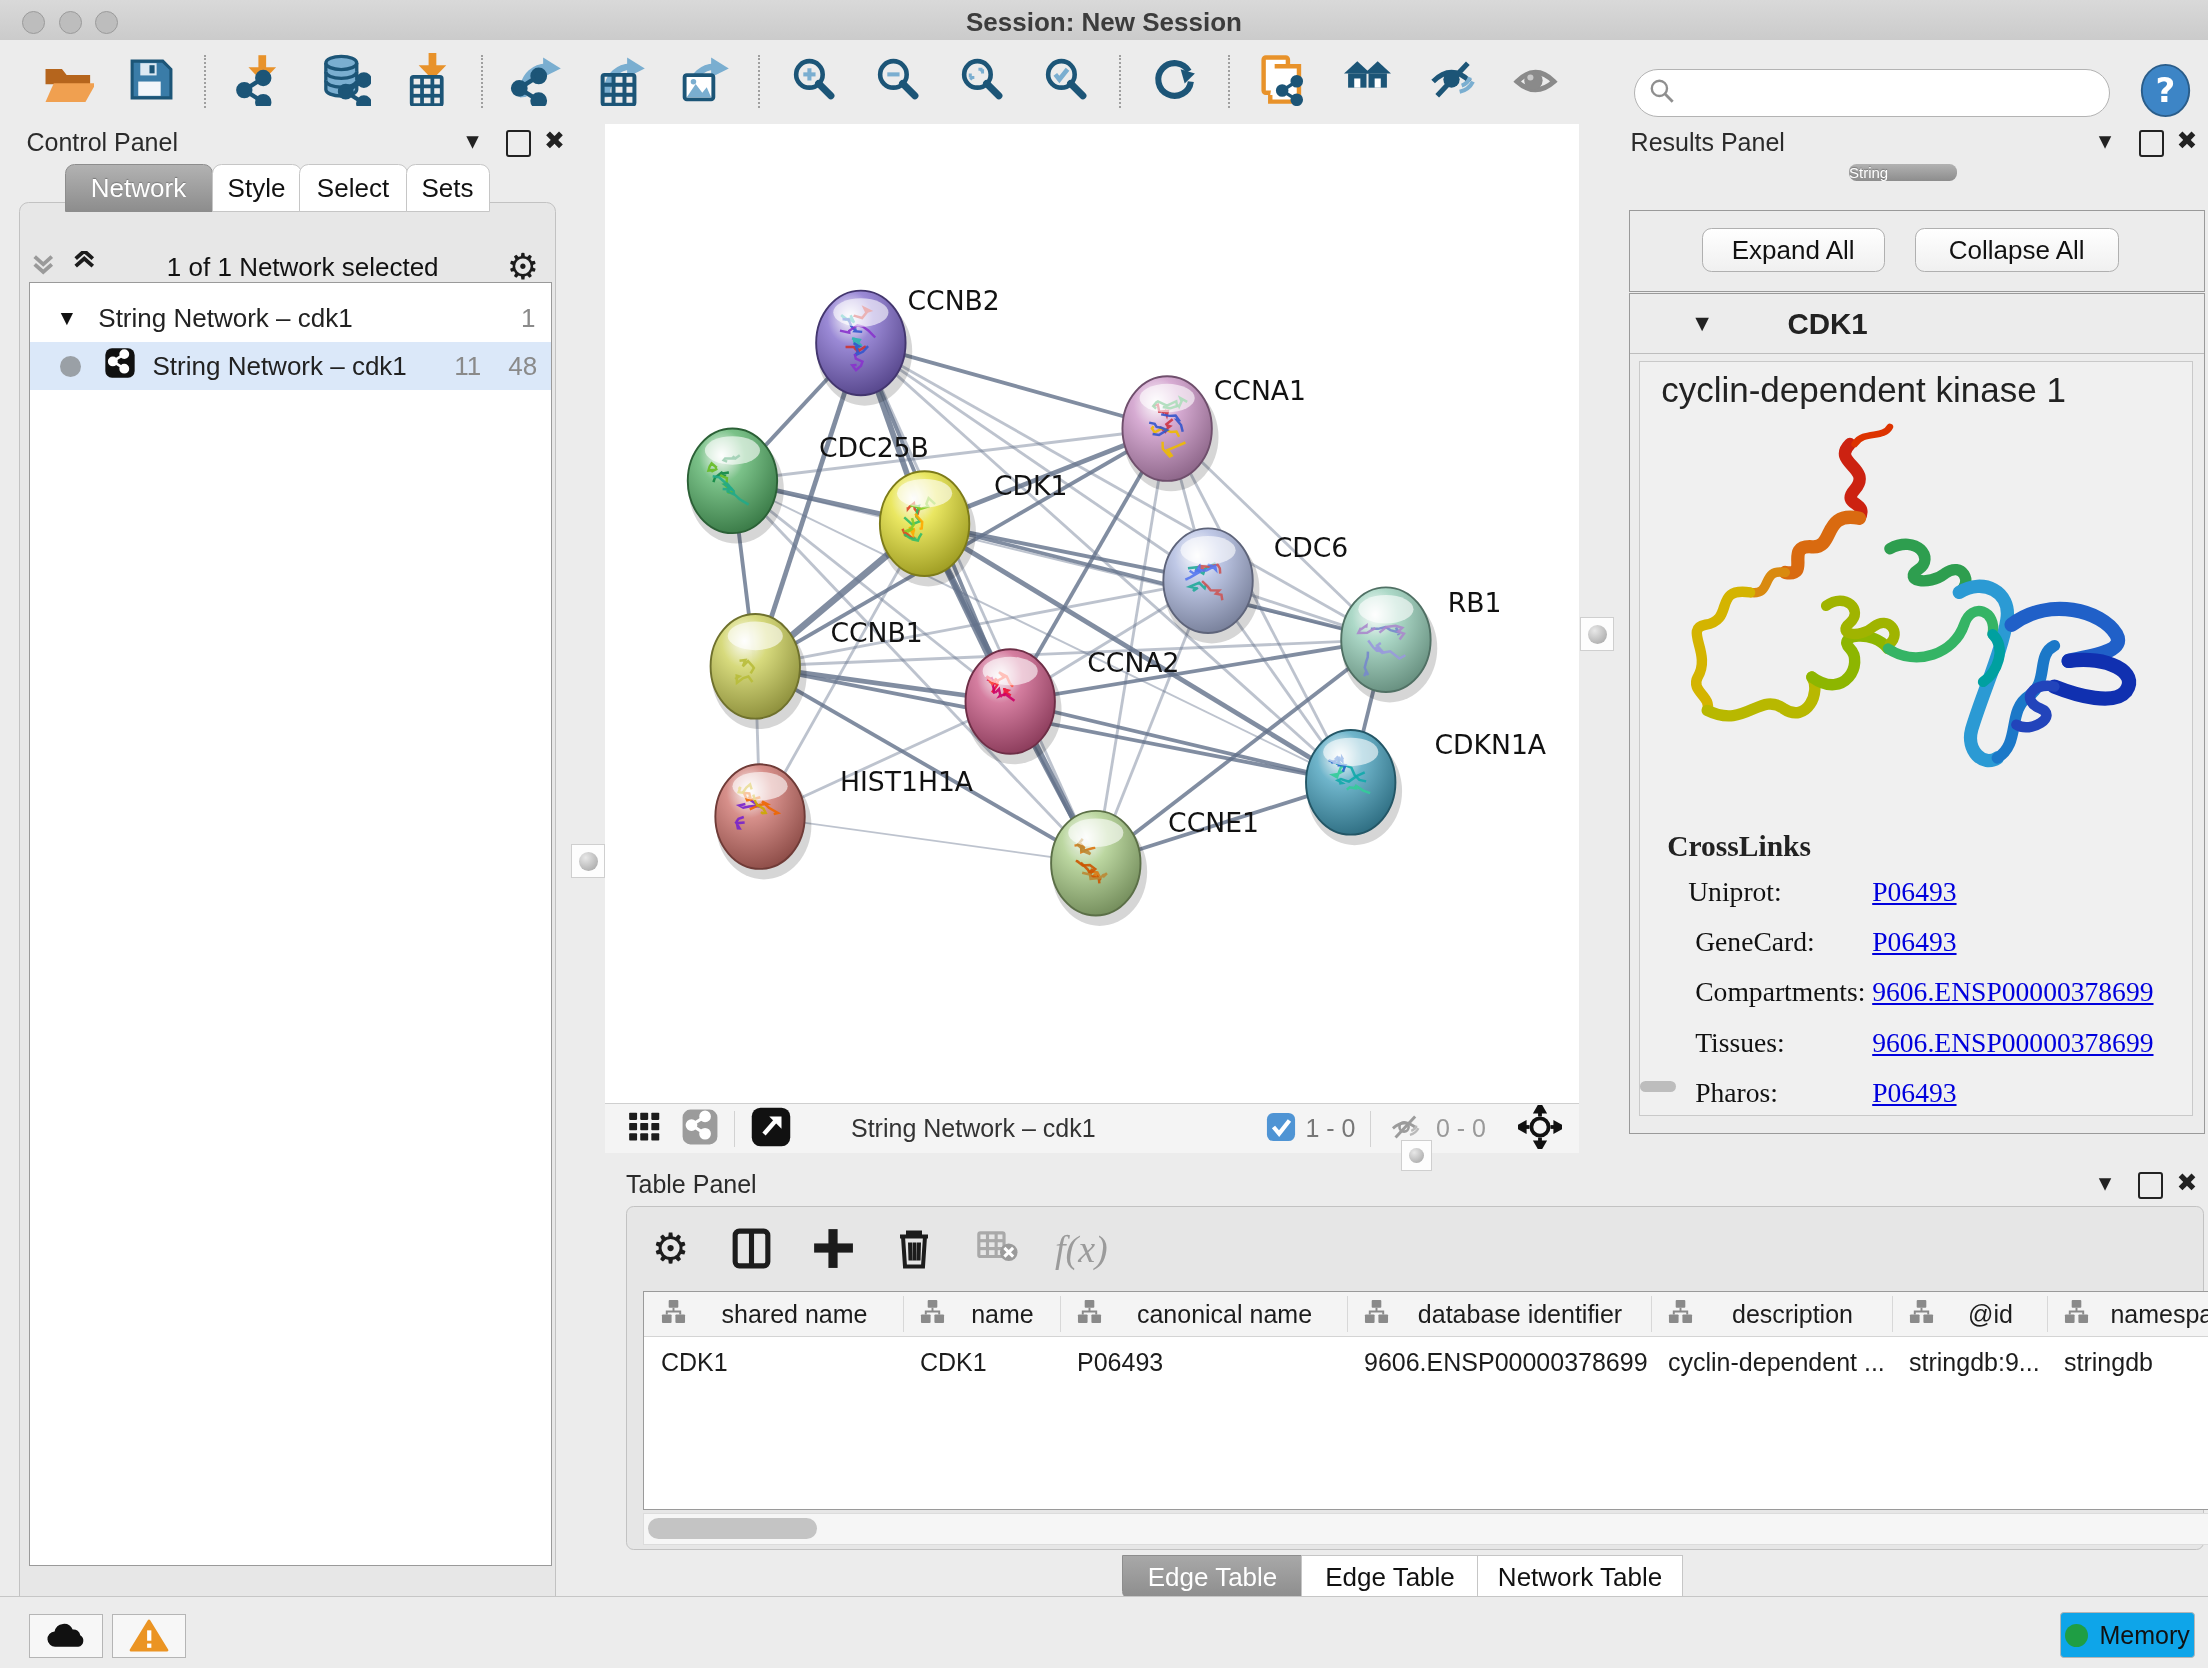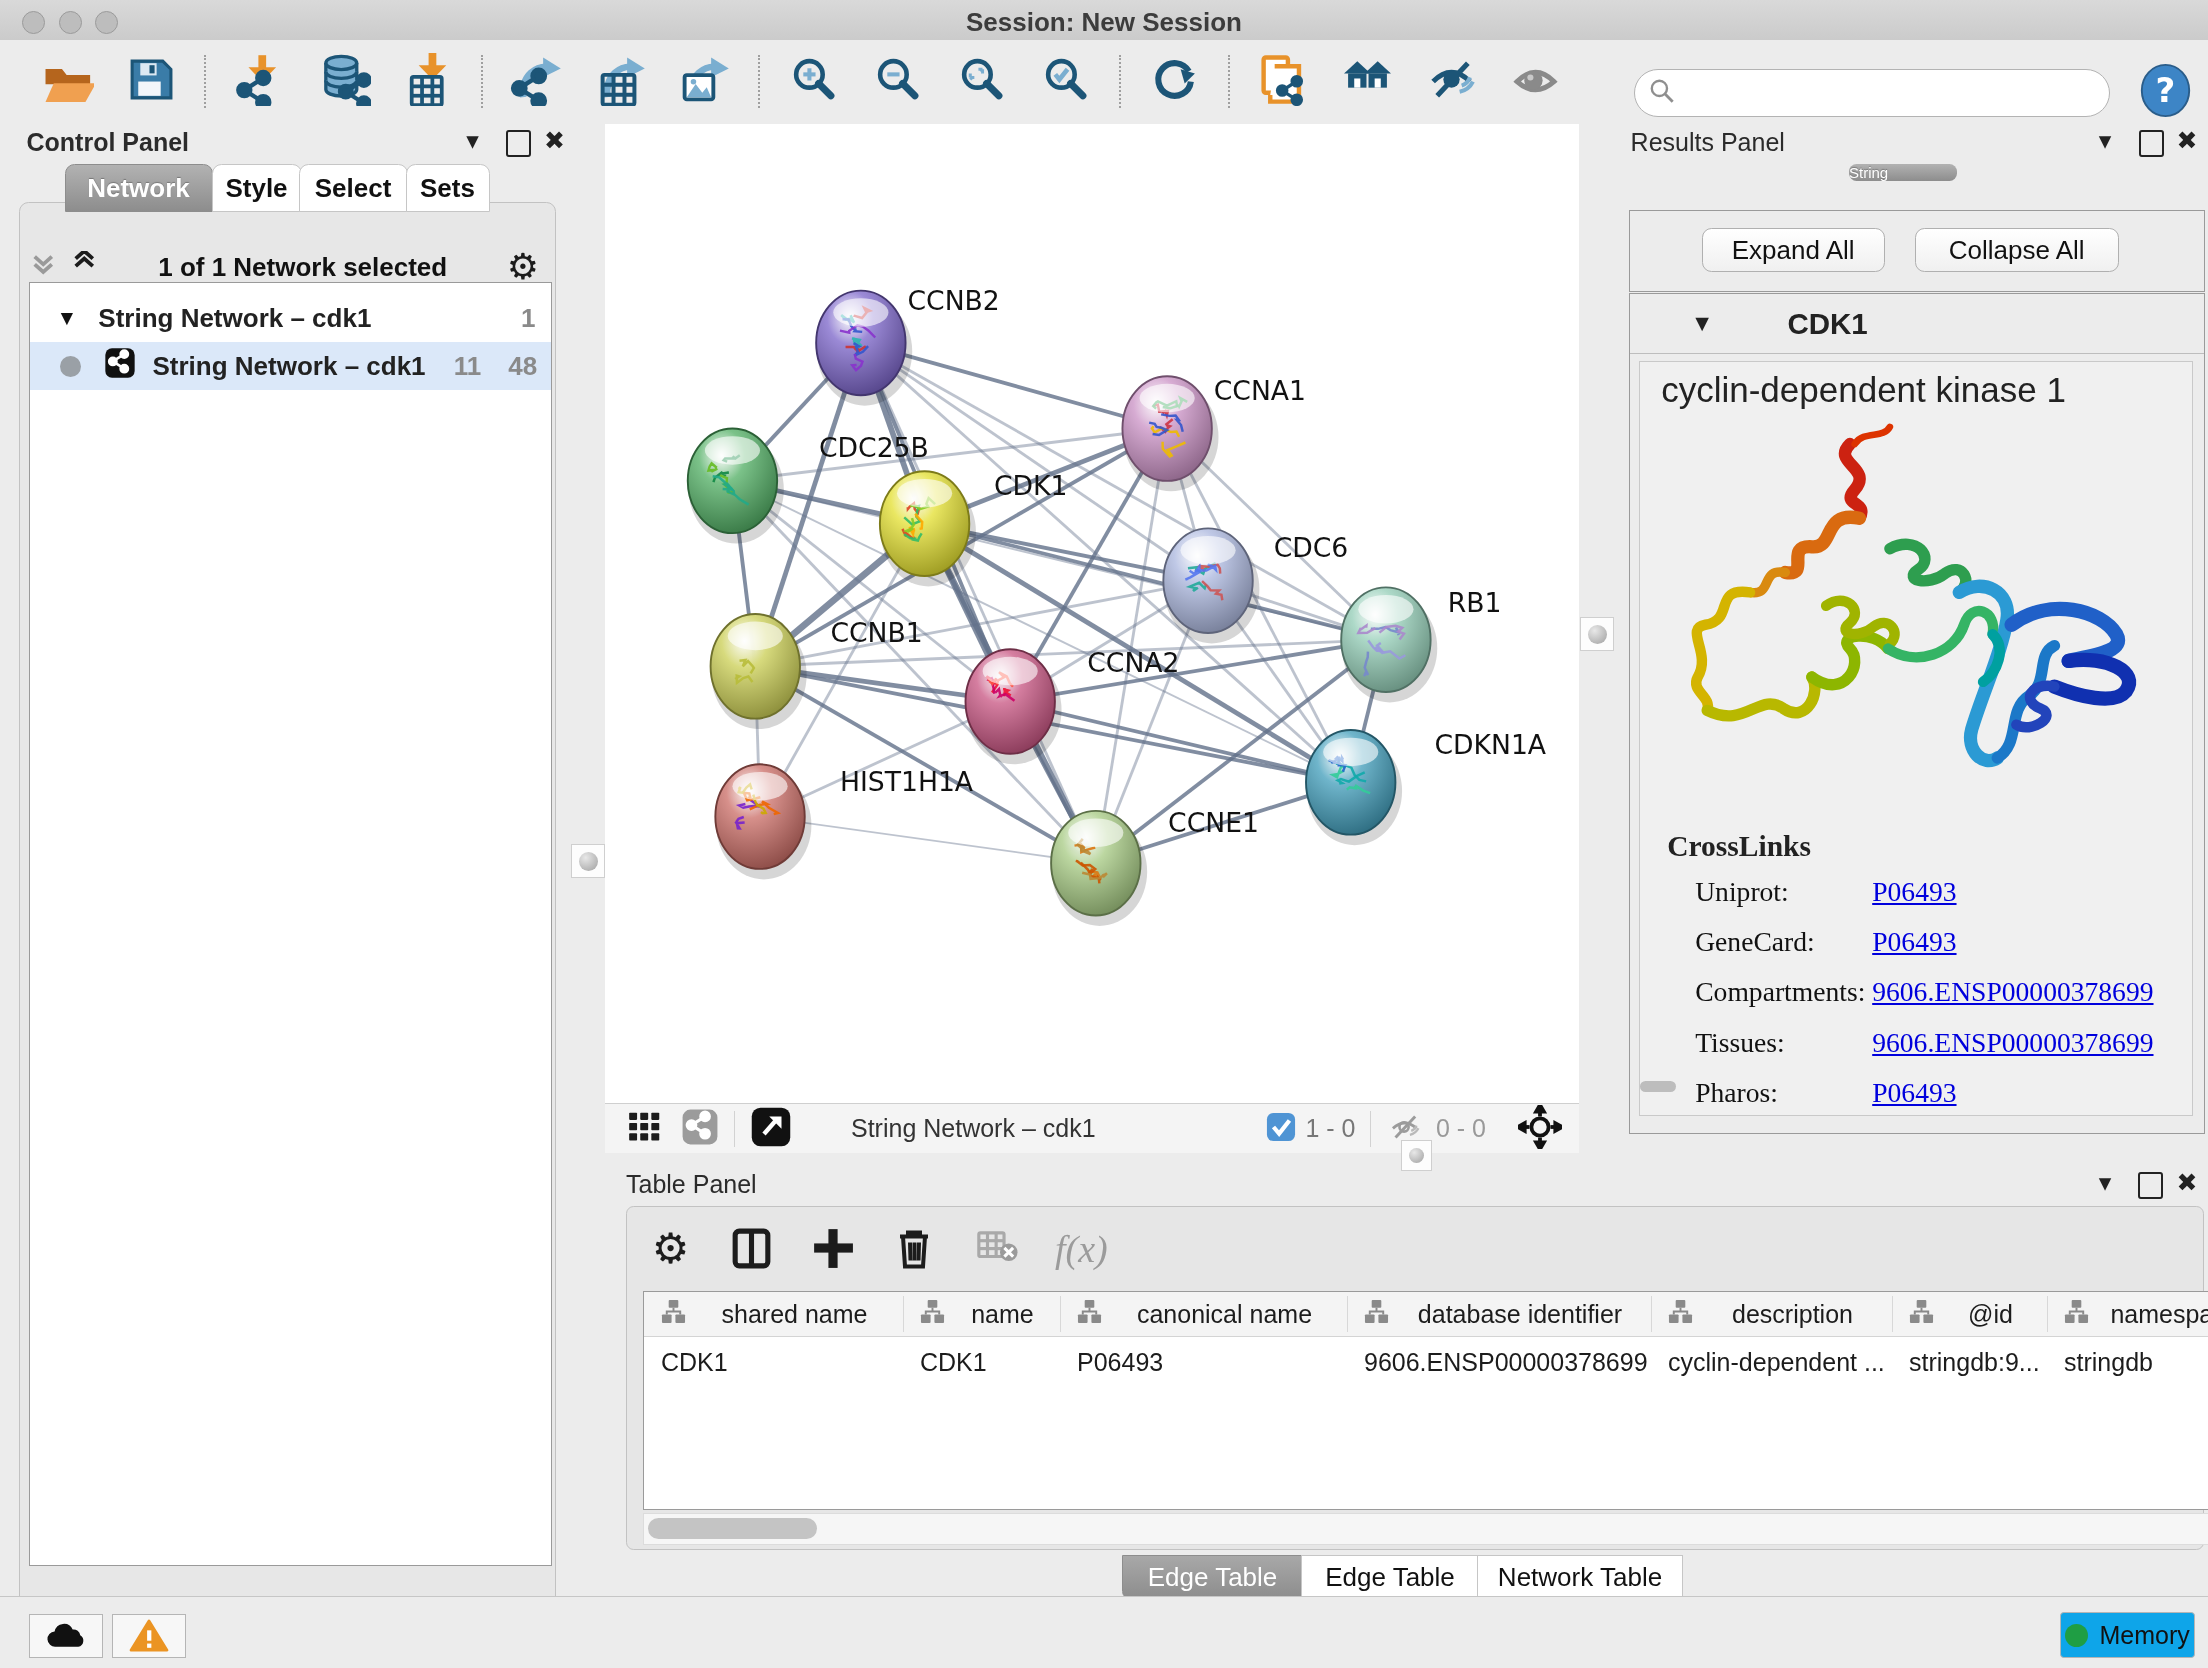--- a/index.html
+++ b/index.html
@@ -16,21 +16,21 @@
   .tsep{width:0;height:53px;border-left:2.9px dotted #9f9f9f;margin:0 23px 0 0;}
   #search-wrap{position:absolute;left:1634px;top:28.5px;width:474px;height:46px;background:#fff;border:1.9px solid #b3b3b3;border-radius:25px;display:flex;align-items:center;}
   #search-input{border:none;outline:none;flex:1;font-size:25px;background:transparent;padding:0 9.5px;font-family:inherit;}
   #help-btn{position:absolute;left:2138px;top:23px;}
   
   #main-bg{left:0;top:122px;width:2208px;height:1474px;background:#ececec;}
   .panel-title{font-size:25px;color:#2b2b2b;}
   .panel-ctl{font-size:25px;color:#222;width:32px;text-align:center;}
   .max-box{width:21px;height:23px;border:2.9px solid #222;border-radius:2.9px;display:inline-block;}
   
-  #control-panel{left:9.5px;top:124px;width:554px;height:1470px;font-weight:bold;}
+  #control-panel{left:9.5px;top:124px;width:554px;height:1470px;}
   #cp-box{position:absolute;left:9.5px;top:78px;width:535px;height:1484px;background:#e7e7e7;border:1px solid #c2c2c2;border-radius:9.5px;}
   .tabrow .tab{position:absolute;height:46px;line-height:46px;text-align:center;font-size:26px;background:#fff;border:1px solid #c6c6c6;color:#111;}
   .tab.selected{background:linear-gradient(#b2b2b2,#8d8d8d);color:#fff;border-color:#8d8d8d;text-shadow:0 -1px 1px #777;}
   #cp-toolbar{position:absolute;left:19px;top:121px;width:518px;height:44px;display:flex;align-items:center;}
   #cp-status{flex:1;text-align:center;font-size:26px;color:#111;}
   #cp-list{position:absolute;left:19px;top:158px;width:521px;height:1282px;background:#fff;border:1.9px solid #9a9a9a;}
   .tree-row{position:absolute;left:0;width:100%;height:48px;display:flex;align-items:center;font-size:26px;}
   .tree-row .cnt{color:#8a8a8a;}
   .row-selected{background:#dbe8f9;}
   
@@ -670,21 +670,21 @@
           <path d="M345,370 C370,355 355,320 378,305 C400,290 385,262 405,252" stroke="#1b78c8" stroke-width="12"></path>
           <path d="M360,230 C400,200 455,215 470,240 C480,258 448,262 420,268" stroke="#2060c8" stroke-width="15"></path>
           <path d="M420,268 C460,262 495,280 480,300 C468,315 430,305 405,295" stroke="#1030b0" stroke-width="15"></path>
           <path d="M405,295 C380,290 370,310 390,318 C410,326 380,345 365,335" stroke="#2244bb" stroke-width="11"></path>
           <path d="M340,240 C355,255 345,280 330,290" stroke="#00a0a0" stroke-width="11"></path>
           <path d="M195,40 C205,25 225,35 232,22" stroke="#dd3300" stroke-width="7"></path>
         </g>
       </svg>
       <div class="abs xl-serif" style="left:27px;top:468px;font-size:29.5px;font-weight:bold">CrossLinks</div>
       <div id="xl-rows">
-          <div class="xl-row xl-serif" style="left:55px;top:514px;color:#111">Uniprot:</div>
+          <div class="xl-row xl-serif" style="left:48px;top:514px;color:#111">Uniprot:</div>
     <div class="xl-row xl-serif xl-link" style="left:232px;top:514px">P06493</div>
           <div class="xl-row xl-serif" style="left:55px;top:564px;color:#111">GeneCard:</div>
     <div class="xl-row xl-serif xl-link" style="left:232px;top:564px">P06493</div>
           <div class="xl-row xl-serif" style="left:55px;top:614px;color:#111">Compartments:</div>
     <div class="xl-row xl-serif xl-link" style="left:232px;top:614px">9606.ENSP00000378699</div>
           <div class="xl-row xl-serif" style="left:55px;top:665px;color:#111">Tissues:</div>
     <div class="xl-row xl-serif xl-link" style="left:232px;top:665px">9606.ENSP00000378699</div>
           <div class="xl-row xl-serif" style="left:55px;top:715px;color:#111">Pharos:</div>
     <div class="xl-row xl-serif xl-link" style="left:232px;top:715px">P06493</div>
         </div>

